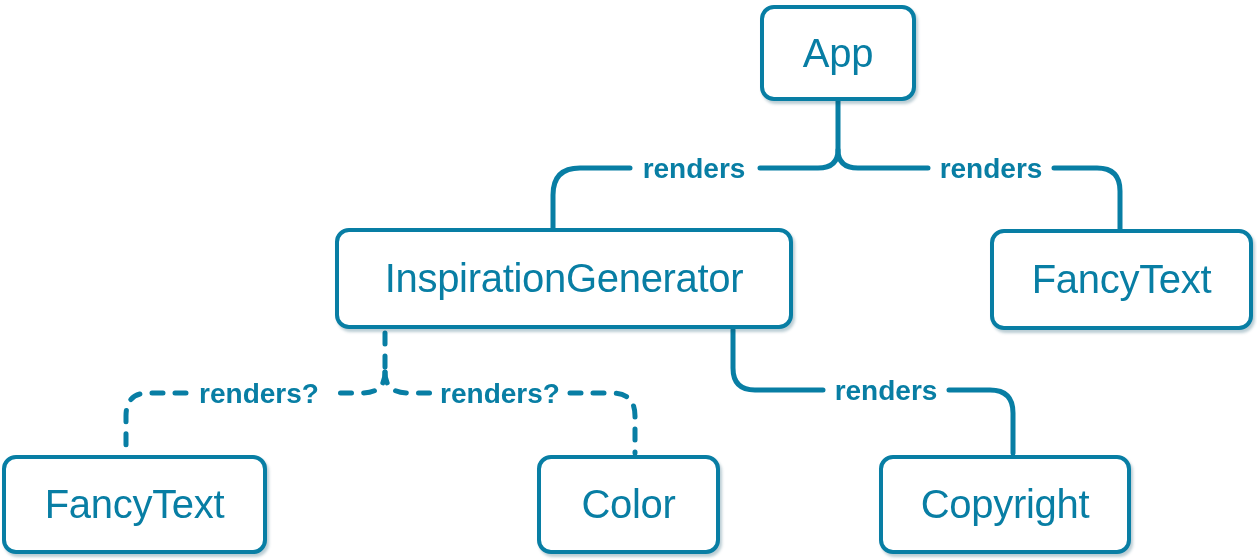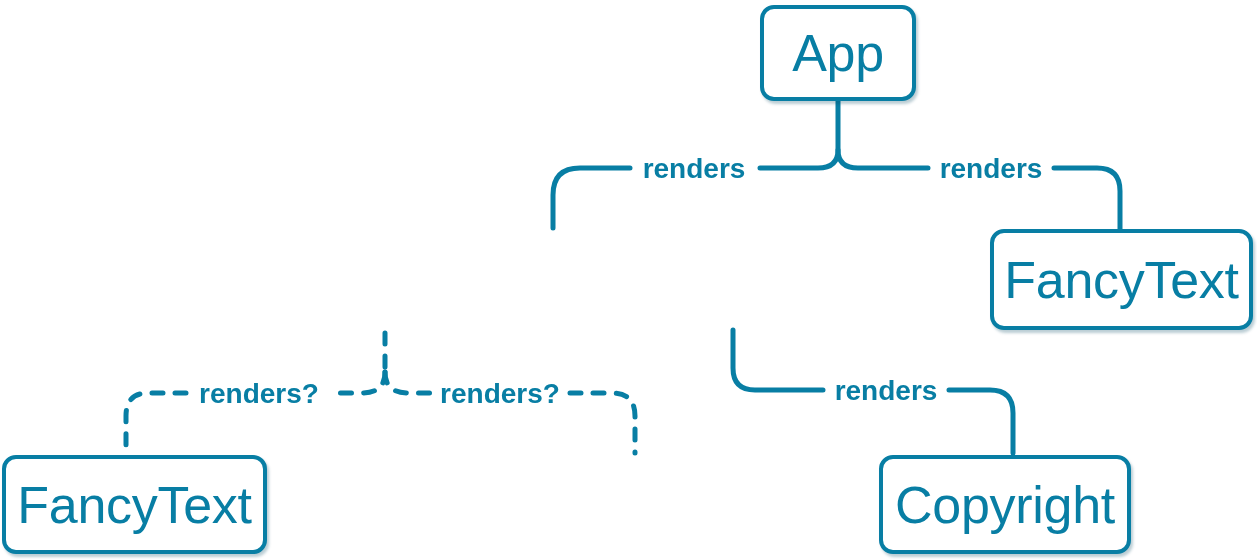--- a/index.html
+++ b/index.html
@@ -33,21 +33,21 @@
     text-anchor: middle;
   }
   .node {
     position: absolute;
     background: #ffffff;
     border: 4.5px solid var(--accent);
     border-radius: 14px;
     box-shadow: 2px 3px 3px rgba(9, 76, 100, 0.28);
     display: flex; align-items: center; justify-content: center;
     color: var(--accent);
-    font-size: 52px;
+    font-size: 40px;
     font-weight: 400;
     letter-spacing: -0.3px;
     white-space: nowrap;
   }
   .node-app            { left: 760px; top: 5px;   width: 156px; height: 96px; }
   .node-inspiration    { left: 335px; top: 228px; width: 458px; height: 101px; }
   .node-fancy-top      { left: 990px; top: 229px; width: 263px; height: 101px; }
   .node-fancy-bottom   { left: 2px;   top: 455px; width: 265px; height: 99px; }
   .node-color          { left: 537px; top: 455px; width: 183px; height: 99px; }
   .node-copyright      { left: 879px; top: 455px; width: 252px; height: 99px; }
@@ -78,21 +78,23 @@
 
     <text class="edge-label" x="694" y="178">renders</text>
     <text class="edge-label" x="991" y="178">renders</text>
     <text class="edge-label" x="259" y="403">renders?</text>
     <text class="edge-label" x="500" y="403">renders?</text>
     <text class="edge-label" x="886" y="400">renders</text>
   </svg>
 
   <div class="node node-app">App</div>
 
+  <div class="node node-inspiration">InspirationGenerator</div>
 
   <div class="node node-fancy-top">FancyText</div>
 
   <div class="node node-fancy-bottom">FancyText</div>
 
+  <div class="node node-color">Color</div>
 
   <div class="node node-copyright">Copyright</div>
 
 </div>
 
 </body></html>

